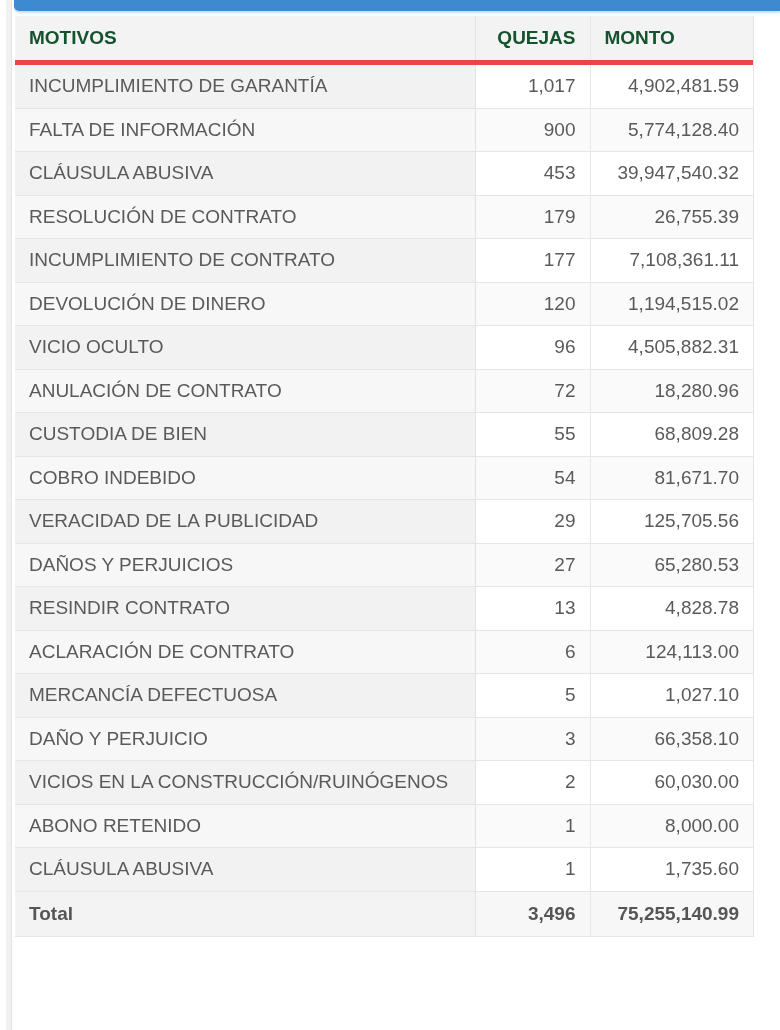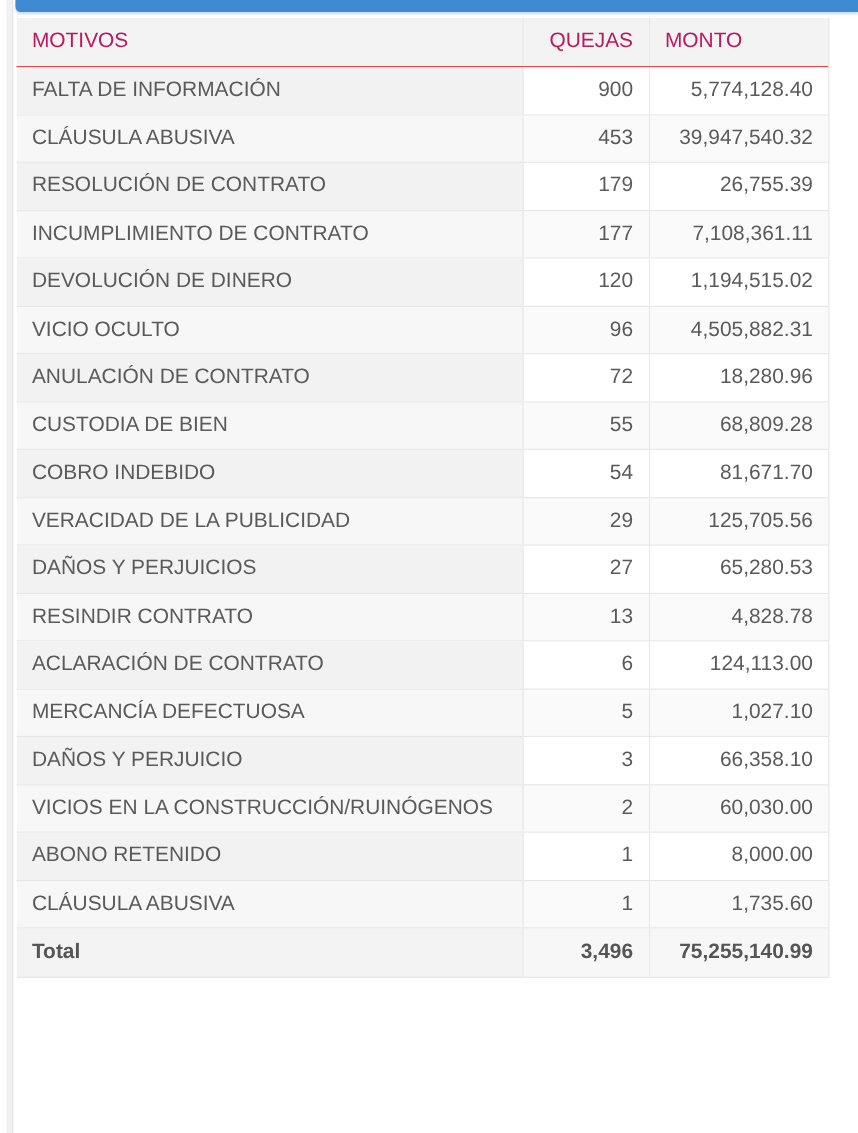--- a/index.html
+++ b/index.html
@@ -50,25 +50,25 @@
       height: 42.5px;
       padding: 0 14px;
       font-size: 19px;
       color: #5a5a5a;
       border-bottom: 1px solid #e6e6e6;
       white-space: nowrap;
       overflow: hidden;
     }
     thead th {
       height: 44px;
-      font-weight: normal;
-      color: #be185d;
+      font-weight: bold;
+      color: #14532d;
       background: #f3f3f3;
       text-align: left;
-      border-bottom: 1px solid #ef4444;
+      border-bottom: 5px solid #ef4444;
     }
     thead th.quejas { text-align: right; margin-left: 21px; }
     th.c-quejas, td.c-quejas {
       border-left: 1px solid #e2e2e2;
     }
     th.c-monto, td.c-monto {
       border-left: 1px solid #e8e8e8;
     }
     td.motivo {
       background: #f3f3f3;
@@ -112,20 +112,25 @@
         </colgroup>
       <thead>
         <tr>
           <th>MOTIVOS</th>
           <th class="c-quejas quejas">QUEJAS</th>
           <th class="c-monto">MONTO</th>
         </tr>
       </thead>
       <tbody id="rows">
           <tr>
+            <td class="motivo">INCUMPLIMIENTO DE GARANTÍA</td>
+            <td class="num c-quejas">1,017</td>
+            <td class="num c-monto">4,902,481.59</td>
+          </tr>
+          <tr>
             <td class="motivo">FALTA DE INFORMACIÓN</td>
             <td class="num c-quejas">900</td>
             <td class="num c-monto">5,774,128.40</td>
           </tr>
           <tr>
             <td class="motivo">CLÁUSULA ABUSIVA</td>
             <td class="num c-quejas">453</td>
             <td class="num c-monto">39,947,540.32</td>
           </tr>
           <tr>
@@ -182,21 +187,21 @@
             <td class="motivo">ACLARACIÓN DE CONTRATO</td>
             <td class="num c-quejas">6</td>
             <td class="num c-monto">124,113.00</td>
           </tr>
           <tr>
             <td class="motivo">MERCANCÍA DEFECTUOSA</td>
             <td class="num c-quejas">5</td>
             <td class="num c-monto">1,027.10</td>
           </tr>
           <tr>
-            <td class="motivo">DAÑOS Y PERJUICIO</td>
+            <td class="motivo">DAÑO Y PERJUICIO</td>
             <td class="num c-quejas">3</td>
             <td class="num c-monto">66,358.10</td>
           </tr>
           <tr>
             <td class="motivo">VICIOS EN LA CONSTRUCCIÓN/RUINÓGENOS</td>
             <td class="num c-quejas">2</td>
             <td class="num c-monto">60,030.00</td>
           </tr>
           <tr>
             <td class="motivo">ABONO RETENIDO</td>

